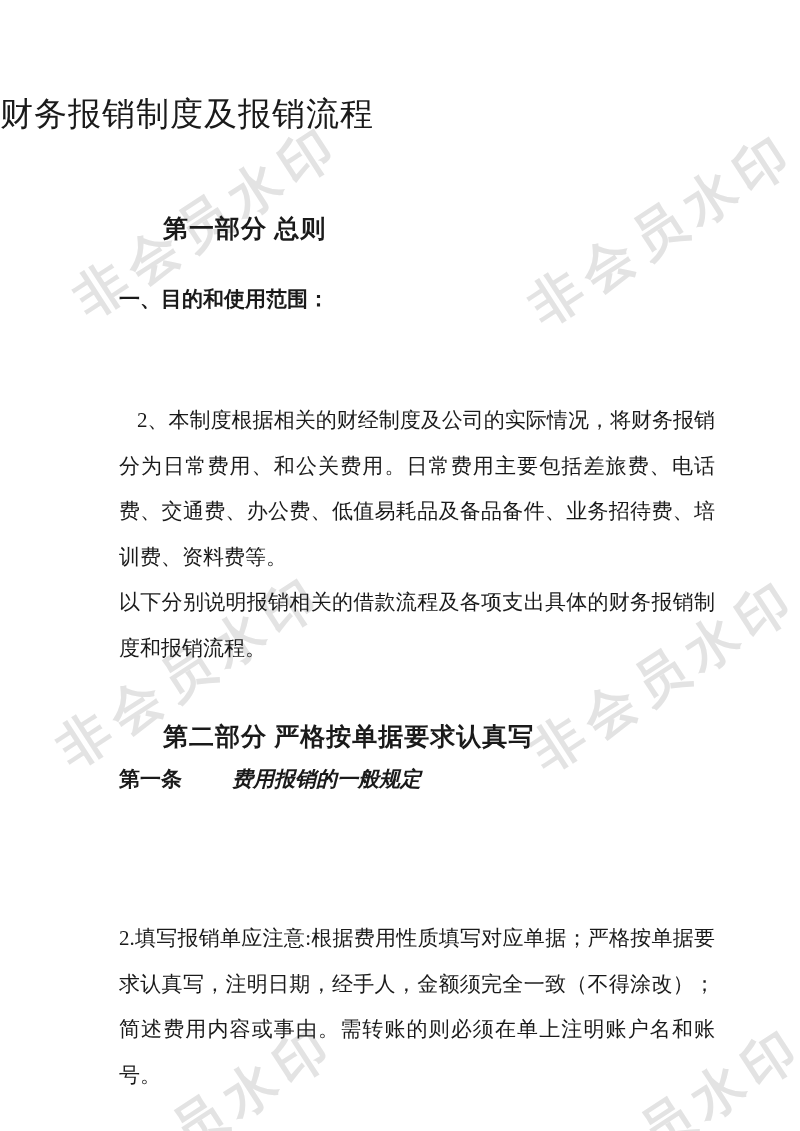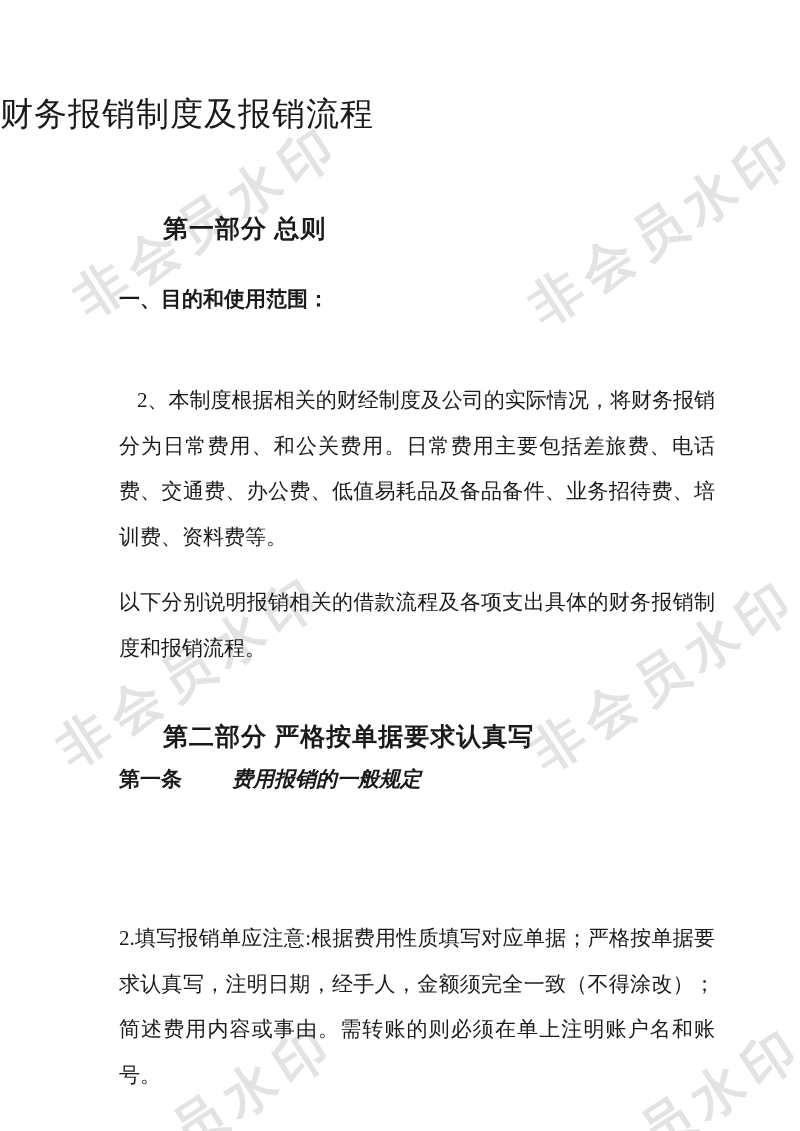--- a/index.html
+++ b/index.html
@@ -73,21 +73,21 @@
     left: 119px;
     width: 596px;
     margin: 0;
     font-size: 21px;
     line-height: 45.5px;
     text-align: justify;
     text-justify: inter-ideograph;
   }
   .para.indent { text-indent: 18px; }
   .para.p1 { top: 307px; }
-  .para.p2 { top: 378px; }
+  .para.p2 { top: 398px; }
   .para.p3 { top: 580px; }
   .para.p4 { top: 802px; }
   .para.p5 { top: 916px; }
 </style>
 </head>
 <body>
 
 <div class="page">
 
   <div class="wm r1c1">非会员水印</div>

